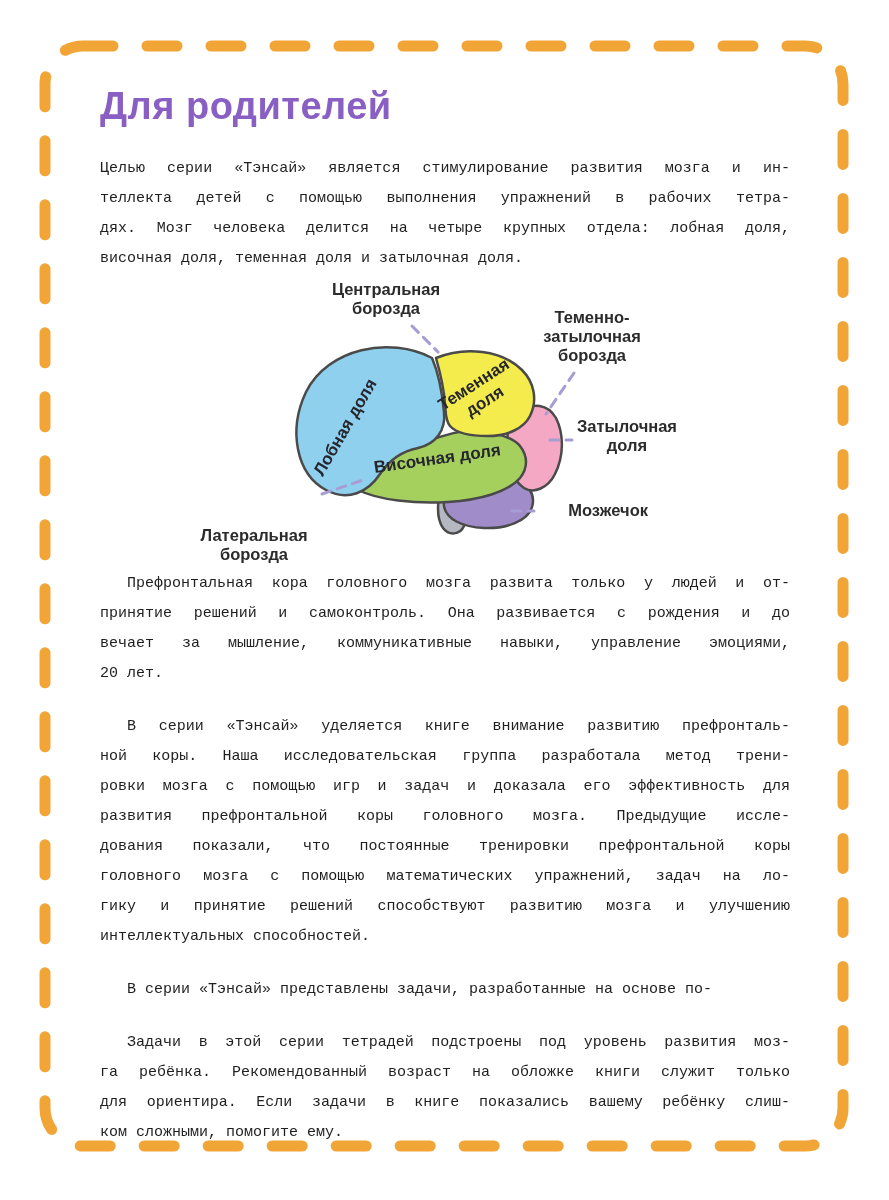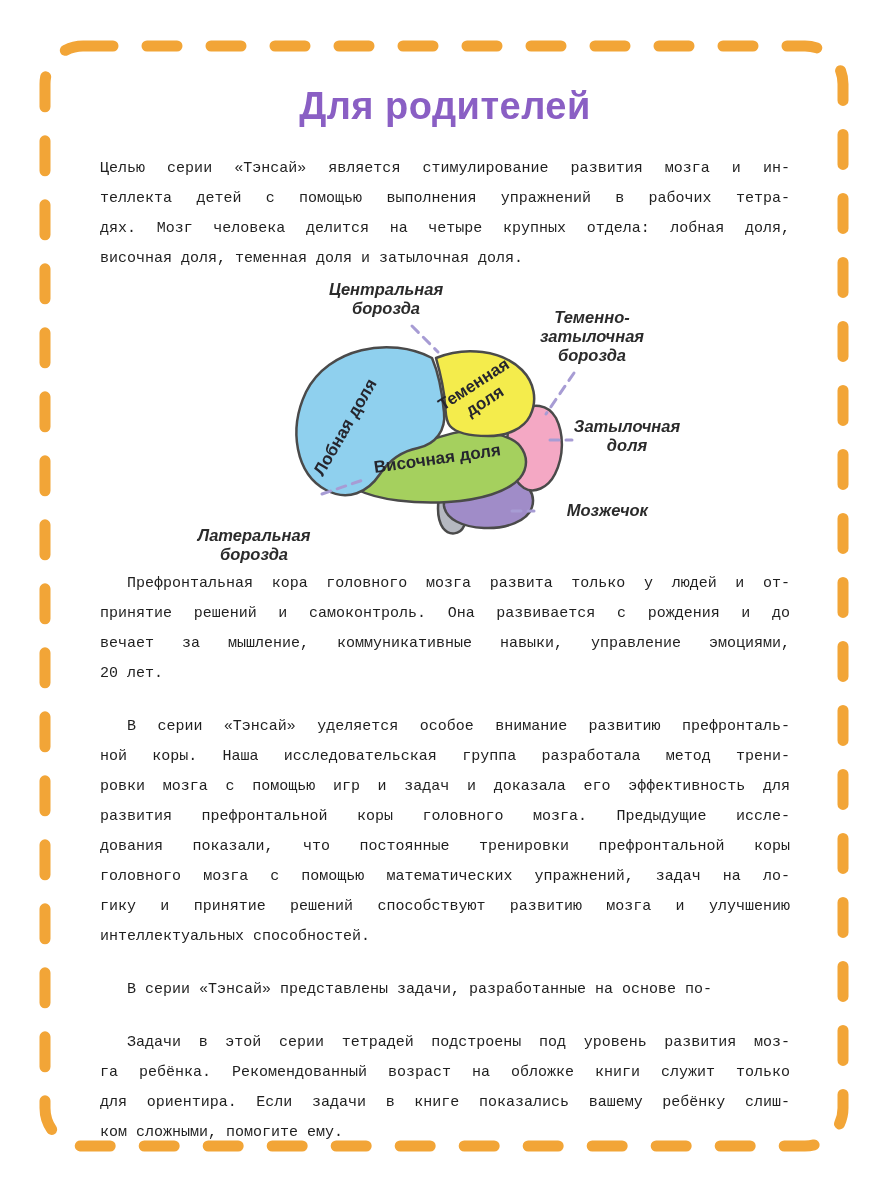--- a/index.html
+++ b/index.html
@@ -4,32 +4,32 @@
 <style>
   html,body { margin:0; padding:0; }
   body {
     width:889px; height:1200px; position:relative; background:#ffffff;
     font-family:"Liberation Sans","DejaVu Sans",sans-serif;
     overflow:hidden;
   }
   .border-svg { position:absolute; left:0; top:0; width:889px; height:1200px; pointer-events:none; }
   .content { position:absolute; left:100px; top:84px; width:690px; }
   .title {
-    margin:0 0 26px 0; text-align:center;
+    margin:0 0 26px 0; 
     font-size:38px; line-height:44px; font-weight:bold; color:#8A5FC4; letter-spacing:0.5px;
   }
   .para { font-size:15px; line-height:30px; color:#1f1f1f;font-family:Liberation Mono, monospace; }
   .para .tline { text-align:justify; text-align-last:justify; }
   .para .tline:last-child { text-align-last:left; }
   .para.indent .tline:first-child { text-indent:27px;margin-top:23px; }
   .diagram { position:relative; width:690px; height:268px; margin:4px 0 8px 0; }
   .brain-svg { position:absolute; left:0; top:0; width:690px; height:268px; }
   .dlabel {
     position:absolute; font-weight:bold; font-size:16.5px; line-height:19px;
-    color:#2b2b2b; text-align:center;font-style:italic;
+    color:#2b2b2b; text-align:center;
   }
   .dlabel.left-align { text-align:left; }
   .lobe-label {
     font-family:"Liberation Sans","DejaVu Sans",sans-serif;
     font-weight:bold; font-size:17px; fill:#26262e;
   }
   .lobe-shape { stroke:#4a4a4a; stroke-width:2.5; stroke-linejoin:round; }
   .leader { fill:none; stroke-width:3; stroke-dasharray:9 7; stroke-linecap:round; }
 </style>
 </head>
@@ -99,21 +99,21 @@
       </div>
   </div>
 
   <div class="para indent">
       <div class="tline">Префронтальная кора головного мозга развита только у людей и от-</div>
       <div class="tline">принятие решений и самоконтроль. Она развивается с рождения и до</div>
       <div class="tline">вечает за мышление, коммуникативные навыки, управление эмоциями,</div>
       <div class="tline">20 лет.</div>
     </div>
   <div class="para indent">
-      <div class="tline">В серии «Тэнсай» уделяется особое внимание развитию префронталь-</div>
+      <div class="tline">В серии «Тэнсай» уделяется книге внимание развитию префронталь-</div>
       <div class="tline">ной коры. Наша исследовательская группа разработала метод трени-</div>
       <div class="tline">ровки мозга с помощью игр и задач и доказала его эффективность для</div>
       <div class="tline">развития префронтальной коры головного мозга. Предыдущие иссле-</div>
       <div class="tline">дования показали, что постоянные тренировки префронтальной коры</div>
       <div class="tline">головного мозга с помощью математических упражнений, задач на ло-</div>
       <div class="tline">гику и принятие решений способствуют развитию мозга и улучшению</div>
       <div class="tline">интеллектуальных способностей.</div>
     </div>
   <div class="para indent">
       <div class="tline">В серии «Тэнсай» представлены задачи, разработанные на основе по-</div>

